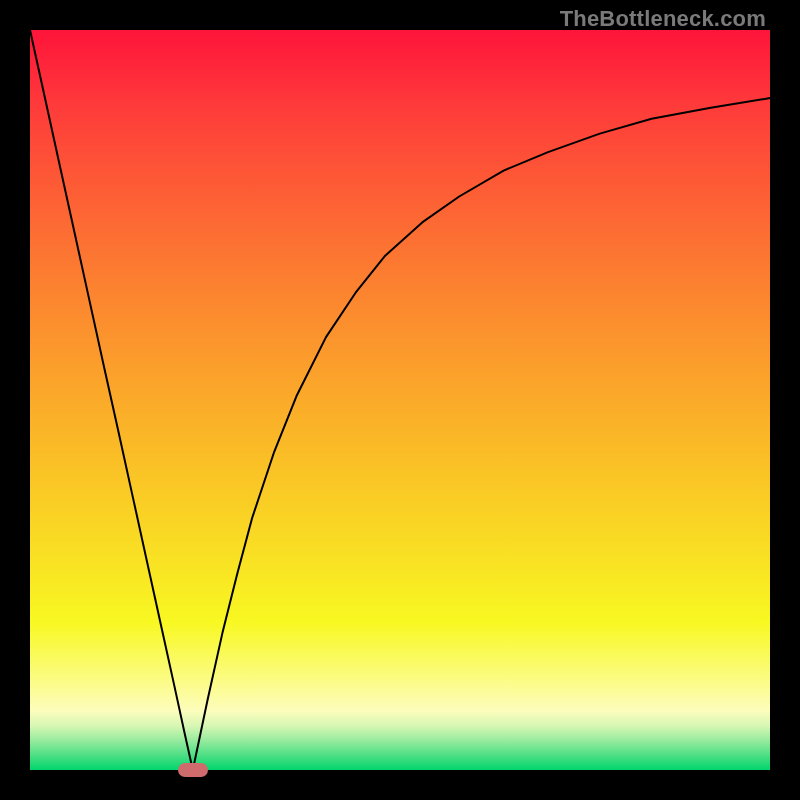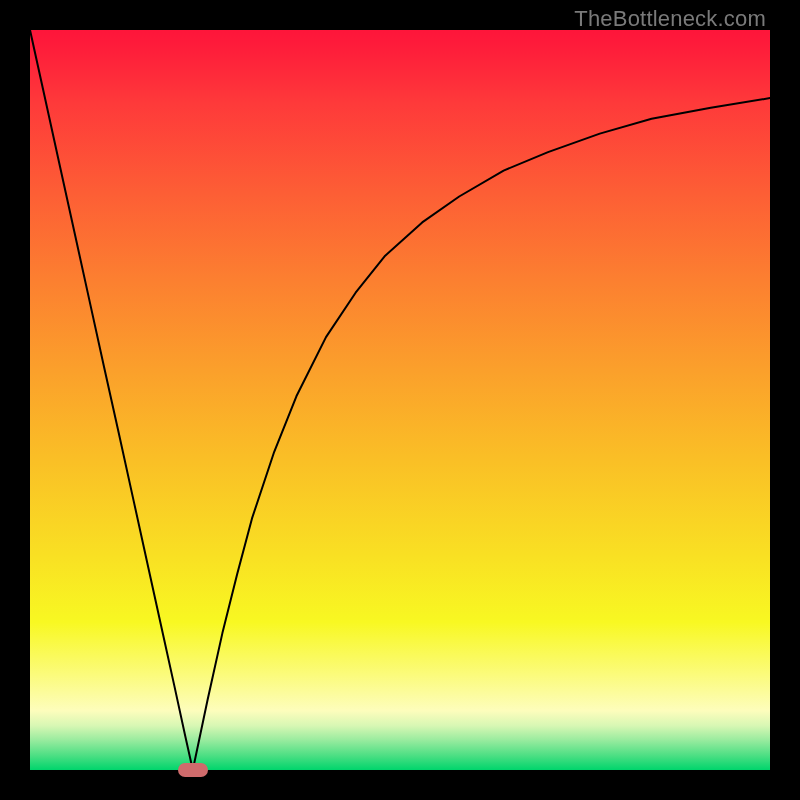--- a/index.html
+++ b/index.html
@@ -44,21 +44,21 @@
       #4edf84 98%,
       #00d56c 100%
     );
   }
   .watermark {
     position: absolute;
     top: 6px;
     right: 34px;
     color: #7a7a7a;
     font-size: 22px;
-    font-weight: 400;
+    font-weight: 700;
     letter-spacing: 0.2px;
     user-select: none;
   }
   svg.curve {
     position: absolute;
     left: 0;
     top: 0;
     width: 740px;
     height: 740px;
     overflow: visible;

